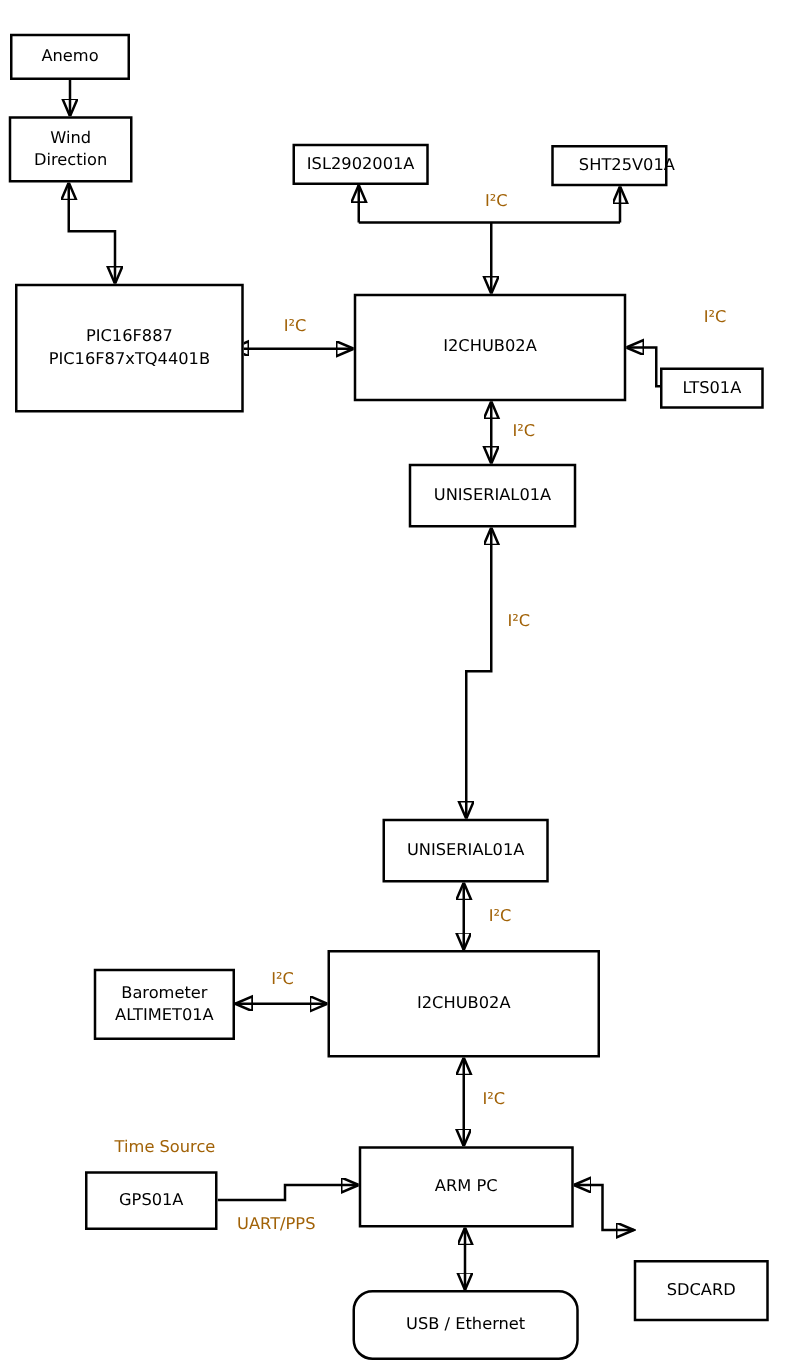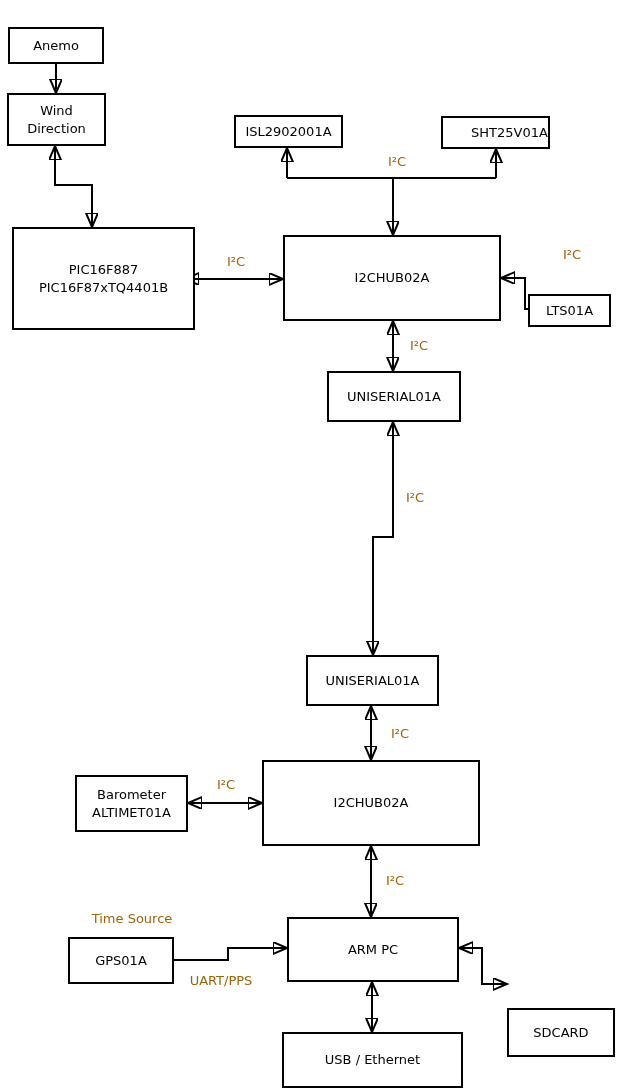--- a/index.html
+++ b/index.html
@@ -36,31 +36,31 @@
     transform: translate(-50%, -50%);
     font-size: 13px;
     color: #a16207;
     white-space: nowrap;
   }
   
   #node-anemo        { left: 8px;   top: 2px;    width: 96px;  height: 37px; margin-top: 25px; }
   #node-wind         { left: 7px;   top: 93px;   width: 99px;  height: 53px; }
   #node-pic          { left: 12px;   top: 227px;  width: 183px; height: 103px; }
   #node-isl          { left: 234px; top: 115px;  width: 109px; height: 33px; }
-  #node-sht          { left: 441px; top: 116px;  width: 109px; height: 33px; padding-left: 28px; }
+  #node-sht          { left: 441px; top: 116px;  width: 93px; height: 33px; padding-left: 28px; }
   #node-hub1         { left: 283px; top: 235px;  width: 218px; height: 86px; }
   #node-lts          { left: 528px; top: 294px;  width: 83px;  height: 33px; }
   #node-uniserial1   { left: 327px; top: 371px;  width: 134px; height: 51px; }
   #node-uniserial2   { left: 306px; top: 655px;  width: 133px; height: 51px; }
   #node-hub2         { left: 262px; top: 760px;  width: 218px; height: 86px; }
   #node-barometer    { left: 75px;  top: 775px;  width: 113px; height: 57px; }
   #node-gps          { left: 68px;  top: 937px;  width: 106px; height: 47px; }
   #node-armpc        { left: 287px; top: 917px;  width: 172px; height: 65px; }
   #node-sdcard       { left: 507px; top: 960px;  width: 108px; height: 49px; margin-top: 48px; }
-  #node-usb          { left: 282px; top: 1032px; width: 181px; height: 56px; }
+  #node-usb          { left: 282px; top: 1032px; width: 181px; height: 56px; border-radius: 16px; }
   
   #lbl-i2c-top       { left: 397px; top: 161px; }
   #lbl-i2c-pic       { left: 236px; top: 261px; }
   #lbl-i2c-lts       { left: 572px; top: 254px; }
   #lbl-i2c-uni1      { left: 419px; top: 345px; }
   #lbl-i2c-long      { left: 415px; top: 497px; }
   #lbl-i2c-uni2      { left: 400px; top: 733px; }
   #lbl-i2c-baro      { left: 226px; top: 784px; }
   #lbl-i2c-arm       { left: 395px; top: 880px; }
   #lbl-time-source   { left: 132px; top: 918px; }

